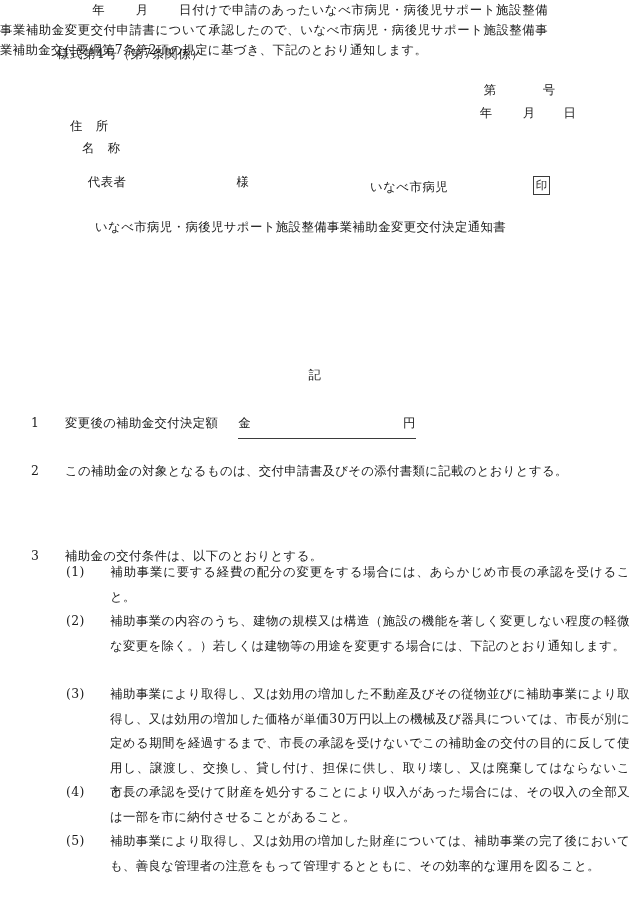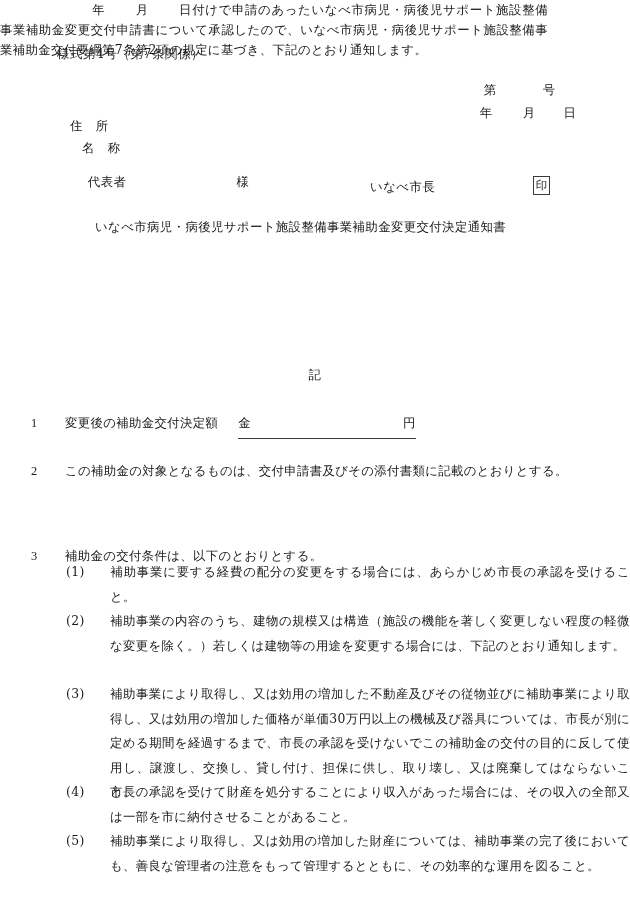--- a/index.html
+++ b/index.html
@@ -118,21 +118,20 @@
   
   .item {
     position: absolute;
     left: 31px;
     width: 560px;
     line-height: 24.5px;
     letter-spacing: 0.35px;
     white-space: normal;
     text-align: justify;
     text-justify: inter-character;
-    font-family: Liberation Serif, serif;
   }
   .item .num {
     display: inline-block;
     width: 34px;
   }
   .item-1 { top: 411px; }
   .item-2 { top: 459px; width: 548px; text-indent: 0; padding-left: 34px; }
   .item-2 .num { margin-left: -34px; }
   .item-3 { top: 544px; }
 
@@ -181,21 +180,21 @@
   <div class="row docnum">
     <span>第</span><span class="gap-num"></span><span>号</span>
   </div>
 
   <div class="row addr addr-1">住　所</div>
   <div class="row addr addr-2">名　称</div>
   <div class="row addr addr-3">
     <span>代表者</span><span class="sama-gap"></span><span>様</span>
   </div>
 
-  <div class="row issuer">いなべ市長</div>
+  <div class="row issuer">いなべ市病児</div>
   <div class="seal-box">印</div>
 
   <div class="row doc-title">いなべ市病児・病後児サポート施設整備事業補助金変更交付決定通知書</div>
 
   <div class="body-para">
     <span class="lead-indent"></span><span>年</span><span class="gap-y"></span><span>月</span><span class="gap-m"></span><span>日付けで申請のあったいなべ市病児・病後児サポート施設整備事業補助金変更交付申請書について承認したので、いなべ市病児・病後児サポート施設整備事業補助金交付要綱第7条第2項の規定に基づき、下記のとおり通知します。</span>
   </div>
 
   <div class="row ki">記</div>
 

